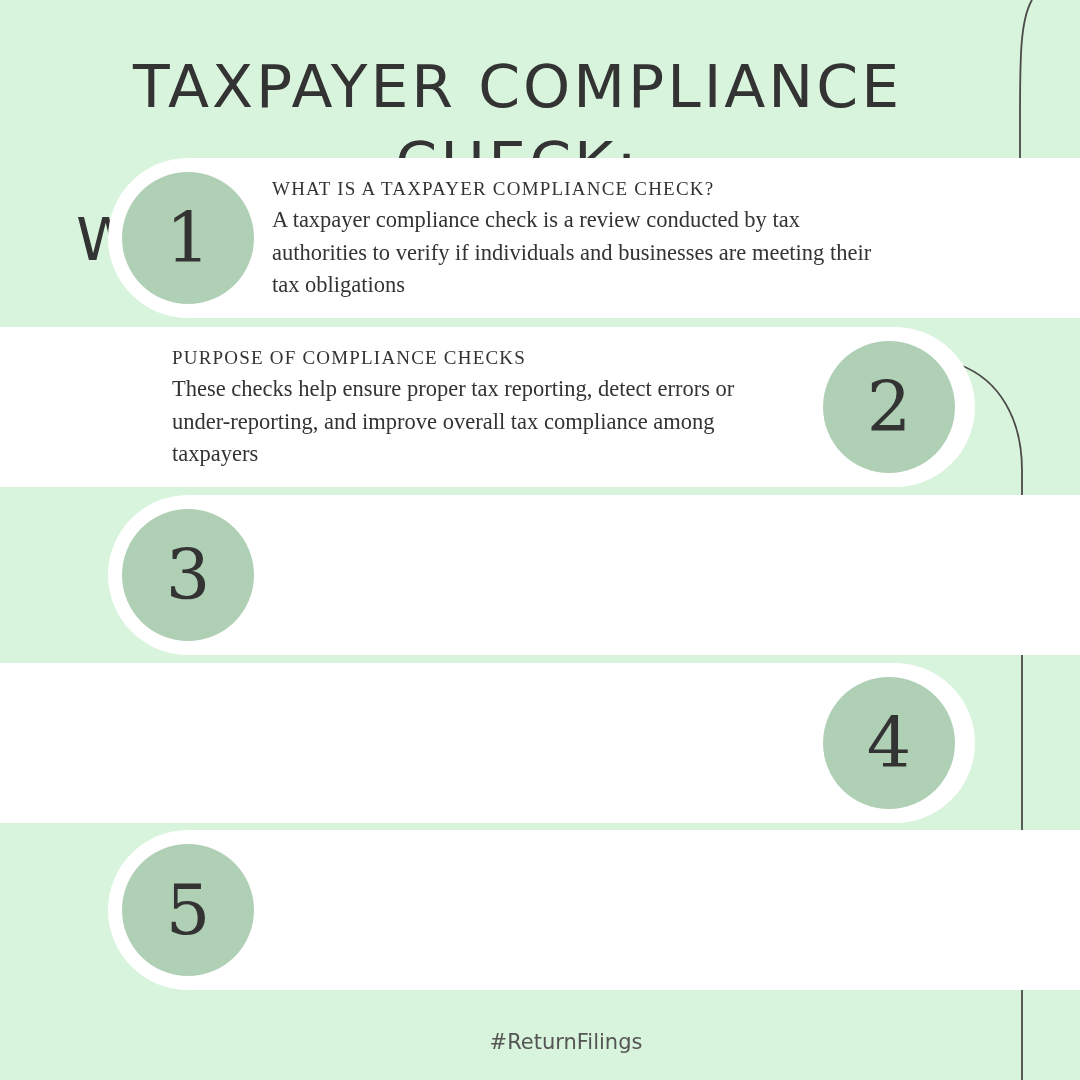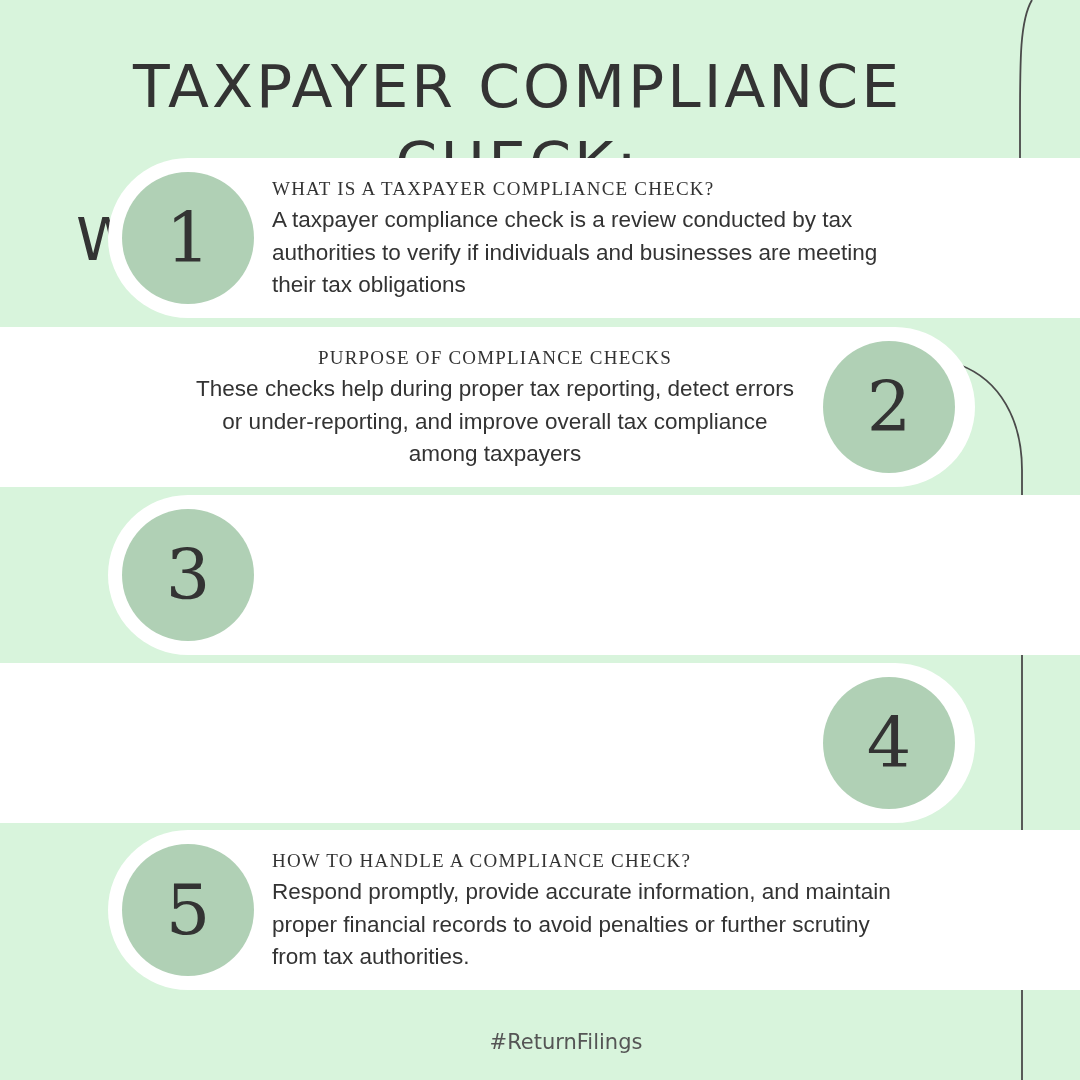--- a/index.html
+++ b/index.html
@@ -32,28 +32,28 @@
     position: absolute; width: 132px; height: 132px; border-radius: 50%;
     background: #b0d0b5;
     display: flex; align-items: center; justify-content: center;
     font-family: "DejaVu Serif", serif; font-size: 70px; color: #333;
     top: 14px;
   }
   .card.left .badge { left: 14px; }
   .card.right .badge { right: 20px; }
   .text { position: absolute; top: 18px; }
   .card.left .text { left: 164px; width: 620px; text-align: left; }
-  .card.right .text { right: 170px; width: 620px; text-align: center; }
+  .card.right .text { right: 183px; width: 620px; text-align: left; }
   .heading {
     font-family: Liberation Serif, serif; font-size: 19px; letter-spacing: 1.2px;
     color: #333; font-weight: normal; line-height: 26px; margin: 0 0 2px 0;
     text-transform: uppercase;
   }
   .body {
-    font-family: Liberation Sans, sans-serif; font-size: 22.5px; line-height: 32.5px; color: #333;
+    font-family: Liberation Serif, serif; font-size: 22.5px; line-height: 32.5px; color: #333;
   }
   .footer {
     position: absolute; left: 14px; width: 1040px; top: 1030px; text-align: center;
     font-family: "DejaVu Sans", sans-serif; font-size: 21px; color: #555; margin-left: 32px;
   }
 </style>
 </head>
 <body>
 
 <svg class="deco" viewBox="0 0 1080 1080">
@@ -75,37 +75,33 @@
   <div class="text">
     <div class="heading">What is a taxpayer compliance check?</div>
     <div class="body">A taxpayer compliance check is a review conducted by tax authorities to verify if individuals and businesses are meeting their tax obligations</div>
   </div>
 </div>
 
 <div class="card right" style="top:327px;">
   <div class="badge">2</div>
   <div class="text">
     <div class="heading">Purpose of compliance checks</div>
-    <div class="body">These checks help during proper tax reporting, detect errors or under-reporting, and improve overall tax compliance among taxpayers</div>
+    <div class="body">These checks help ensure proper tax reporting, detect errors or under-reporting, and improve overall tax compliance among taxpayers</div>
   </div>
 </div>
 
 <div class="card left" style="top:495px;">
   <div class="badge">3</div>
   <div class="text">
   </div>
 </div>
 
 <div class="card right" style="top:663px;">
   <div class="badge">4</div>
   <div class="text">
   </div>
 </div>
 
 <div class="card left" style="top:830px;">
   <div class="badge">5</div>
-  <div class="text">
-    <div class="heading">How to handle a compliance check?</div>
-    <div class="body">Respond promptly, provide accurate information, and maintain proper financial records to avoid penalties or further scrutiny from tax authorities.</div>
-  </div>
 </div>
 
 <div class="footer">#ReturnFilings</div>
 
 </body></html>

